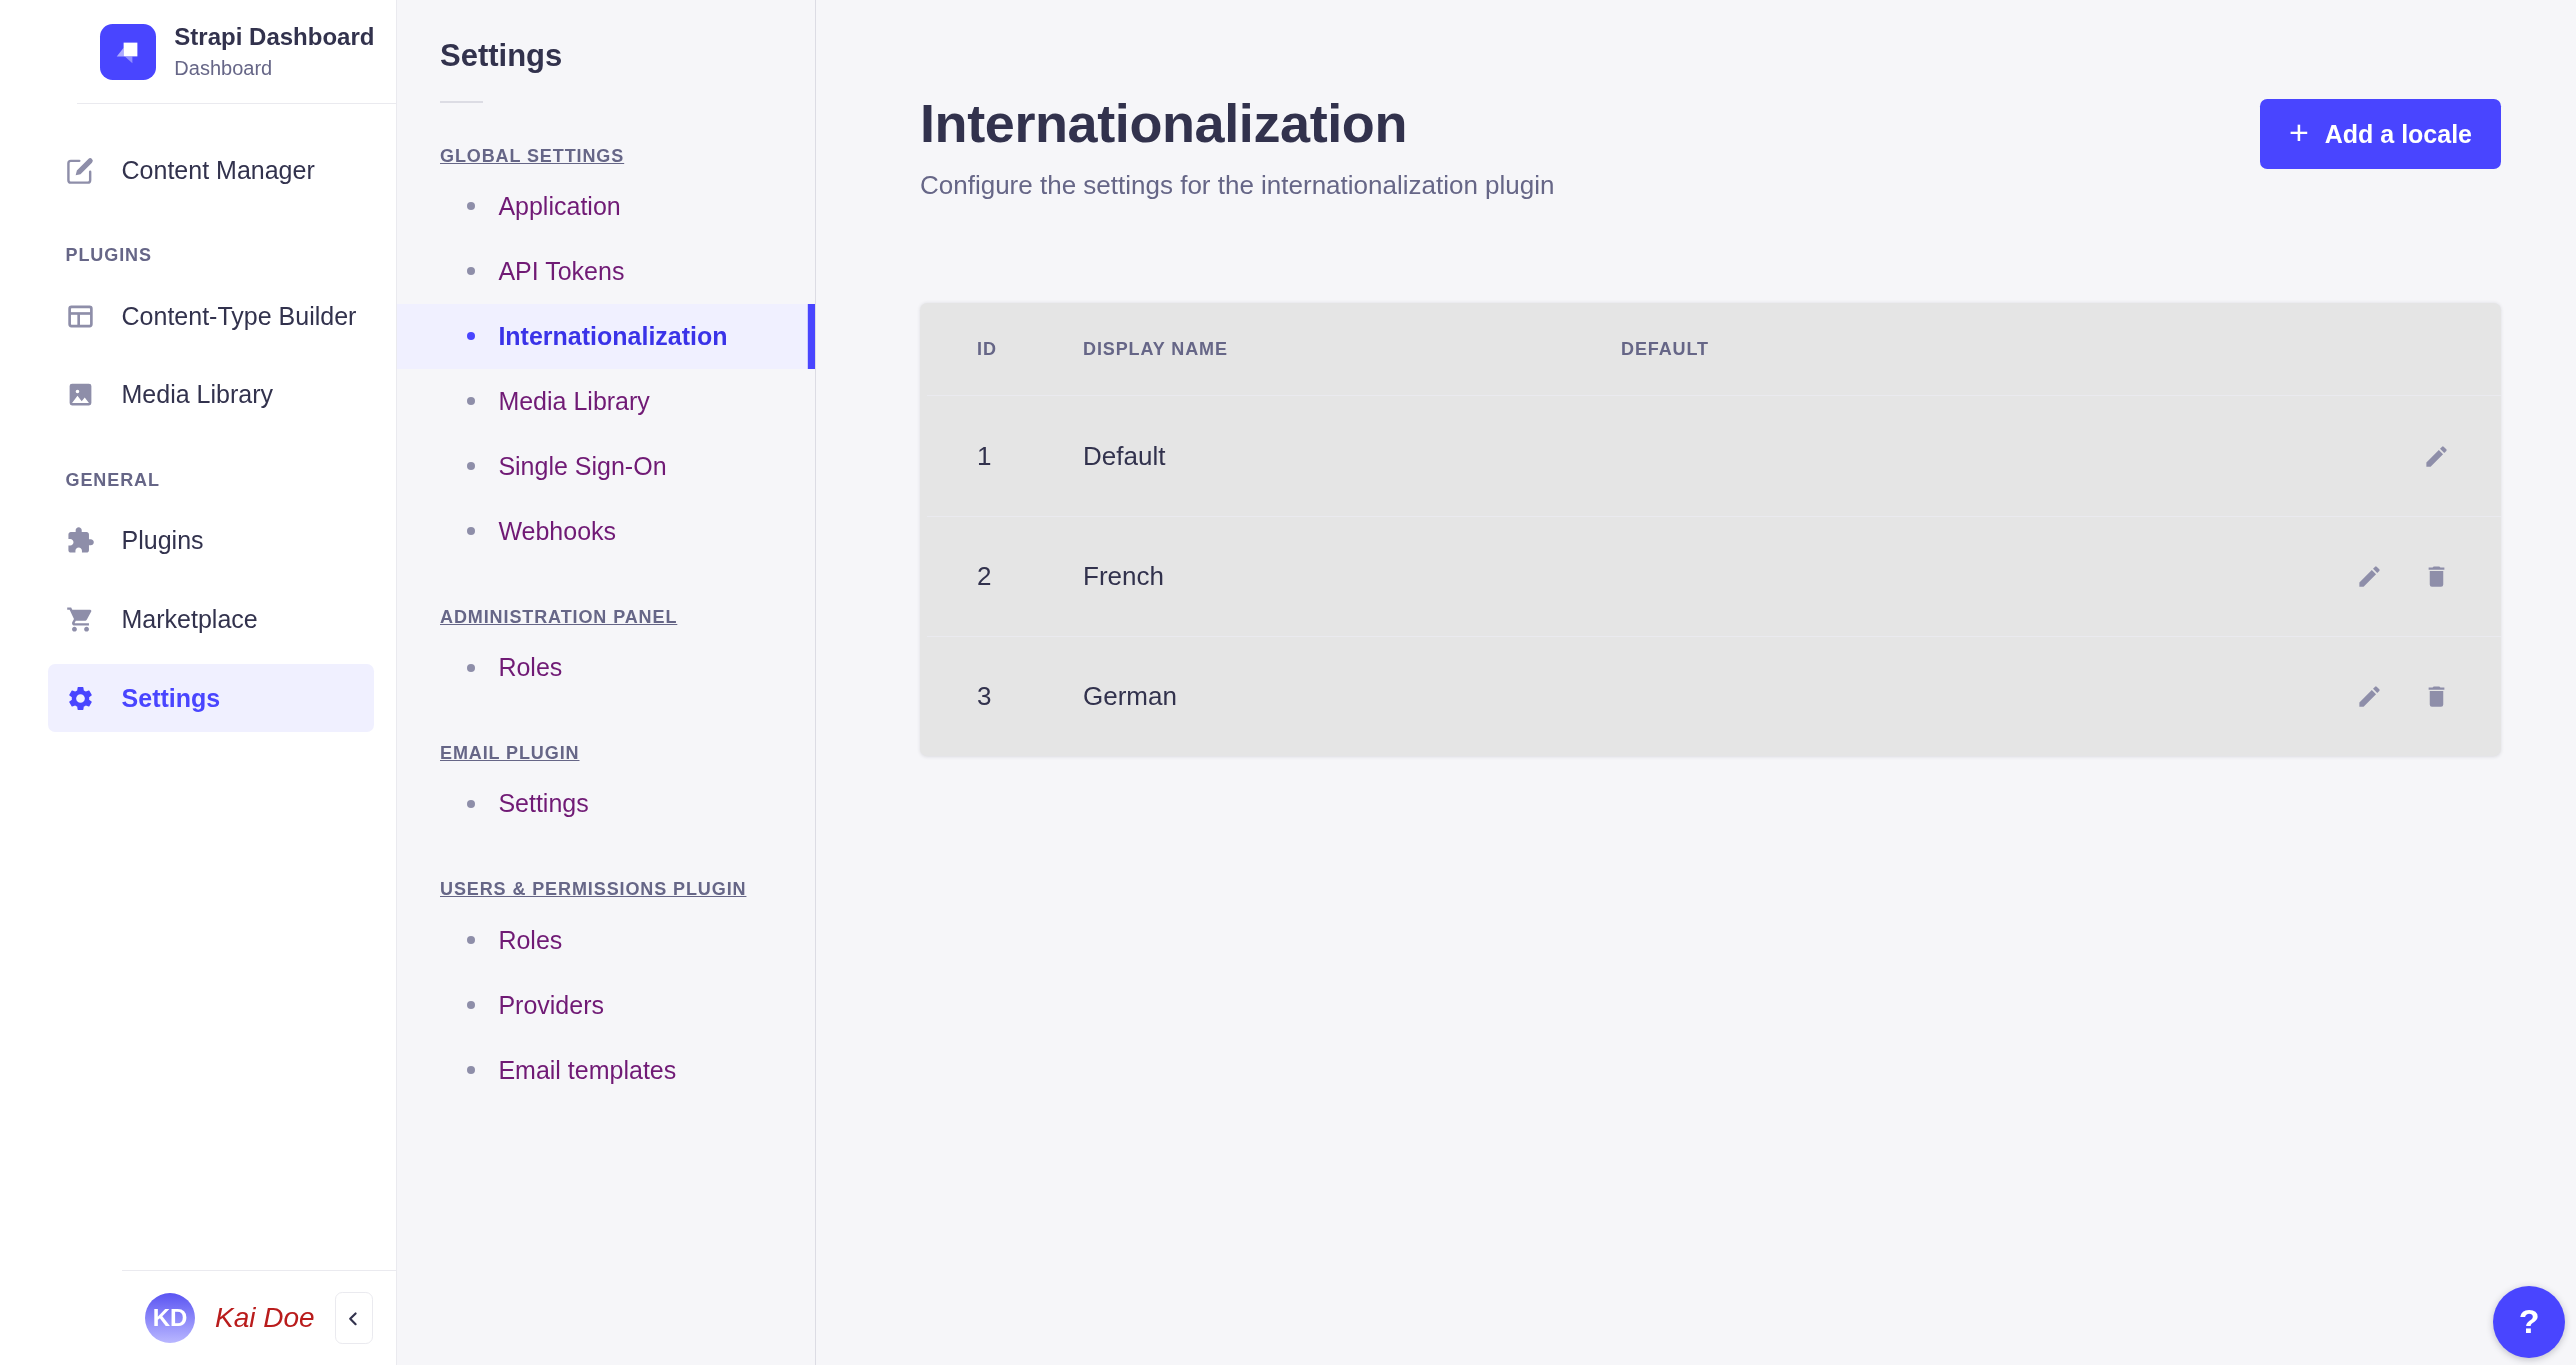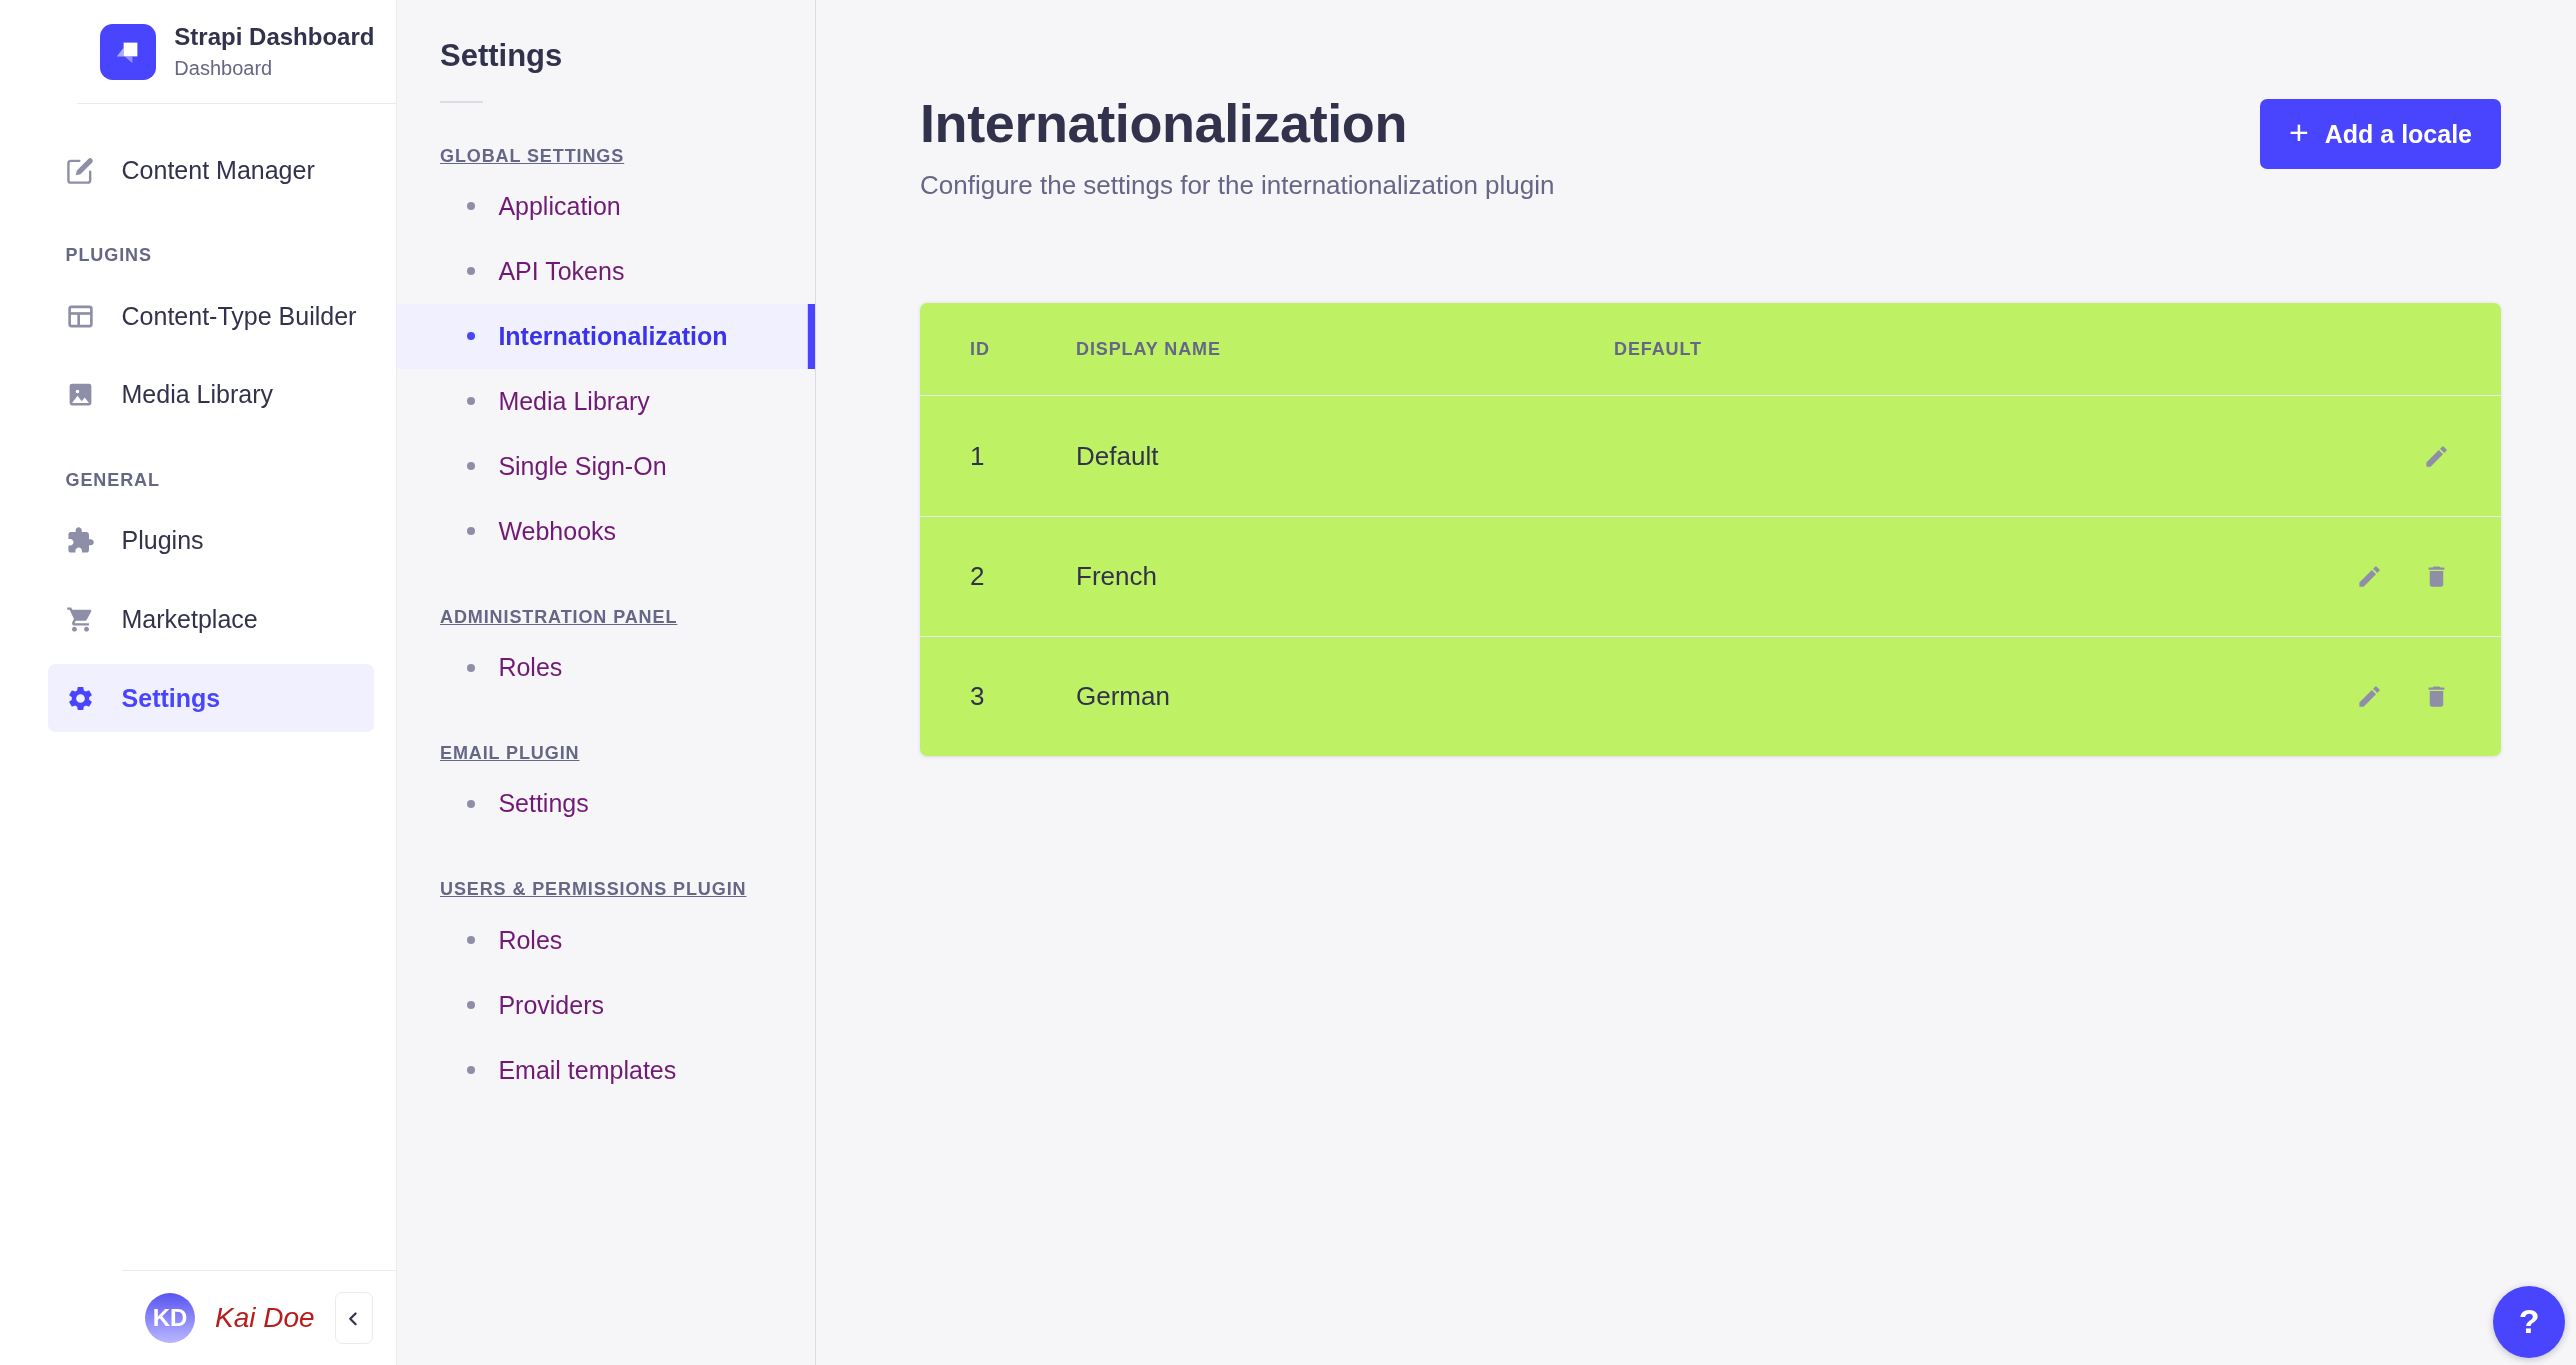--- a/index.html
+++ b/index.html
@@ -89,22 +89,23 @@
   .page-title { font-size:54px; font-weight:bold; color:#32324d; letter-spacing:-0.4px; }
   .page-sub { font-size:26px; color:#666687; margin-top:16px; }
   .add-btn {
     display:flex; align-items:center; gap:16px; background:#4945ff; color:#fff;
     border:none; border-radius:7.2px; height:70px; padding:0 29px;
     font-size:25px; font-weight:bold; font-family:inherit; cursor:pointer; margin-top:7.2px;
   }
   .add-btn .plus { font-size:34px; font-weight:normal; line-height:0; margin-top:-3.6px; }
 
   .card {
-    margin-top:102px; background:#bef264; border-radius:7.2px;
+    margin-top:102px; background:#e5e5e5; border-radius:7.2px;
     box-shadow:0 0.9px 3.6px rgba(33,33,52,0.12);
+    padding-left:7px;
   }
   .tbl-header {
     display:flex; align-items:center; height:93px; padding:0 50px;
     border-bottom:0.9px solid #eaeaef;
     font-size:18px; font-weight:bold; letter-spacing:0.9px; color:#666687;
   }
   .tbl-row {
     display:flex; align-items:center; height:120px; padding:0 50px; font-size:26px;
   }
   .tbl-row + .tbl-row { border-top:0.9px solid #eaeaef; }

